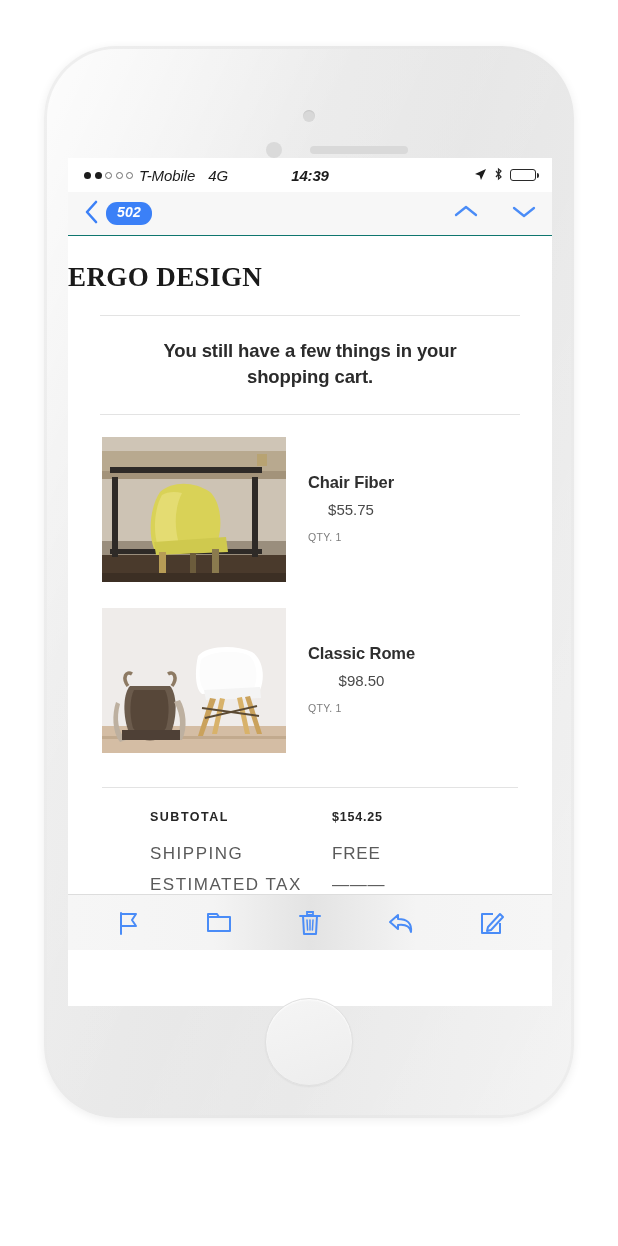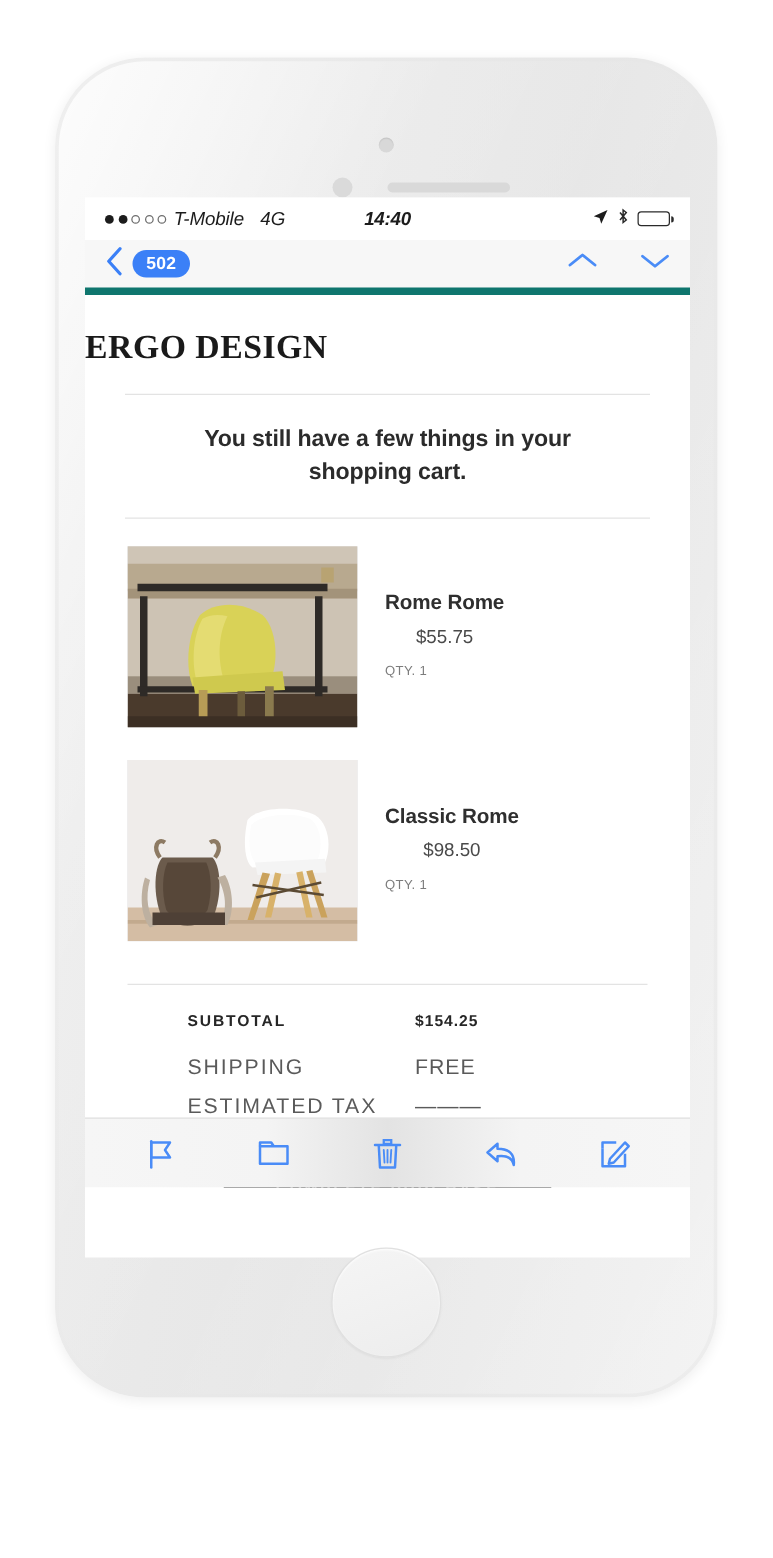--- a/index.html
+++ b/index.html
@@ -137,24 +137,25 @@
     width: 2.2px; height: 5px;
     background: #2a2a2a;
     border-radius: 0 2px 2px 0;
   }
   .battery-fill { height: 100%; background: #1c1c1c; border-radius: 1px; }
 
   
   .nav-bar {
     height: 44px;
     background: #f7f7f7;
-    border-bottom: 6px solid #0f766e;
+    border-bottom: 1px solid #0f766e;
     display: flex;
     align-items: center;
     padding: 0 16px;
+    font-style: italic;
   }
   .back-group { display: flex; align-items: center; gap: 7px; }
   .badge-pill {
     background: #3b80f7;
     color: #ffffff;
     font-size: 14px;
     font-weight: 600;
     border-radius: 11px;
     padding: 2px 11px 3px;
     line-height: 1.25;
@@ -302,21 +303,21 @@
           <span class="sig-dots">
             <span class="dot full"></span>
               <span class="dot full"></span>
               <span class="dot empty"></span>
               <span class="dot empty"></span>
               <span class="dot empty"></span>
           </span>
           <span class="carrier">T-Mobile</span>
           <span class="netw">4G</span>
         </div>
-        <div class="status-time">14:40</div>
+        <div class="status-time">14:39</div>
         <div class="status-right">
           <span>
             <svg width="13" height="13" viewBox="0 0 13 13">
                 <path d="M12 1 L1 6 L5.6 7.4 L7 12 Z" fill="#1c1c1c"></path>
               </svg>
           </span>
           <span>
             <svg width="9" height="14" viewBox="0 0 9 14">
                 <path d="M2 4 L7 10 L4.5 12 L4.5 2 L7 4 L2 10" fill="none" stroke="#2a2a2a" stroke-width="1.2"></path>
               </svg>
@@ -377,21 +378,21 @@
                 <path d="M58 55 C48 70 46 96 52 112 L112 112 C122 96 120 66 108 55 C92 44 70 44 58 55 Z" fill="#d9d257"></path>
                 <path d="M60 58 C52 72 51 95 56 110 L78 110 C72 92 72 72 80 56 C72 54 65 55 60 58 Z" fill="#e4dc72"></path>
                 <path d="M52 105 L124 100 L126 115 L54 118 Z" fill="#cfc94e"></path>
                 <rect x="57" y="115" width="7" height="26" fill="#b79c56"></rect>
                 <rect x="110" y="112" width="7" height="26" fill="#8a7a4e"></rect>
                 <rect x="88" y="116" width="6" height="22" fill="#6c5c3c"></rect>
                 <rect x="0" y="136" width="184" height="9" fill="#3c2f24"></rect>
               </svg>
             </div>
             <div class="pinfo">
-              <div class="pname">Rome Rome</div>
+              <div class="pname">Chair Fiber</div>
               <div class="pprice">$55.75</div>
               <div class="pqty">QTY. 1</div>
             </div>
           </div>
 
           <div class="product-row">
             <div class="thumb">
               <svg viewBox="0 0 184 145" preserveAspectRatio="none">
                 <rect x="0" y="0" width="184" height="145" fill="#f2efec"></rect>
                 <rect x="0" y="0" width="184" height="118" fill="#efecea"></rect>

